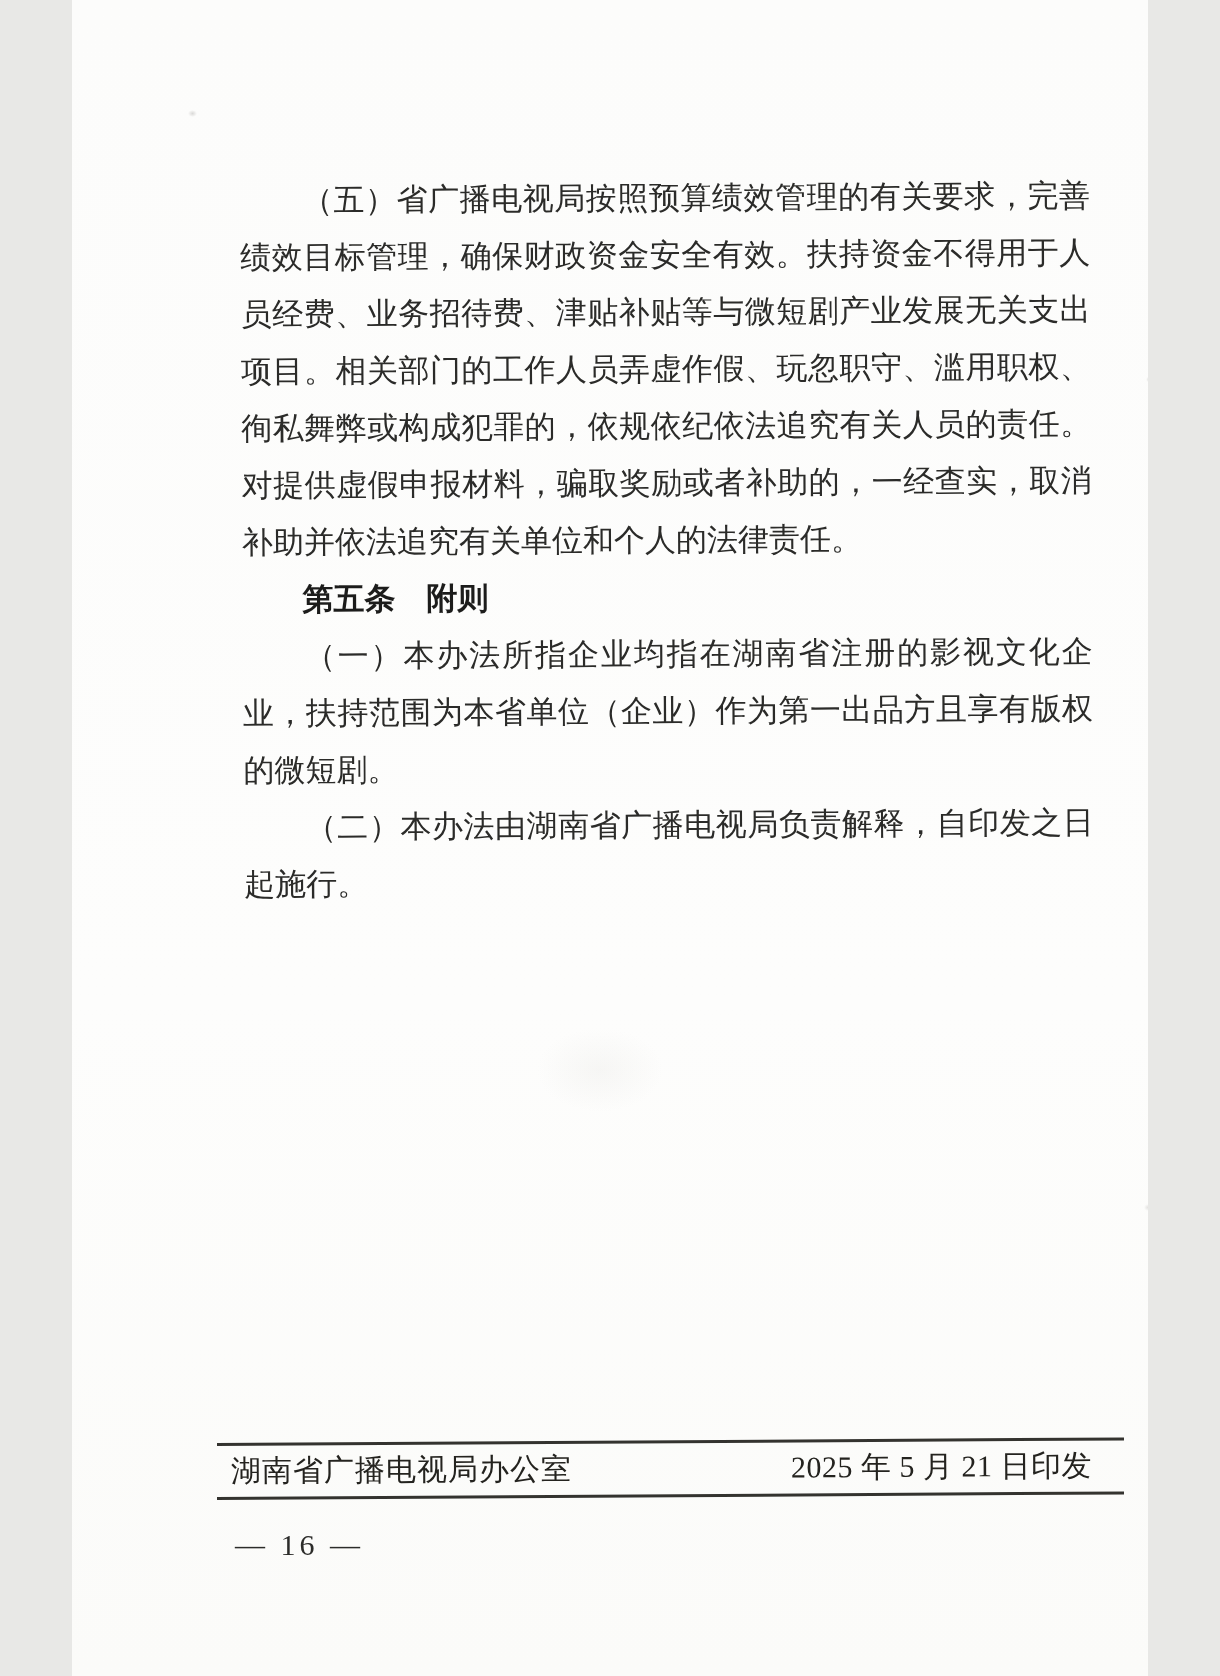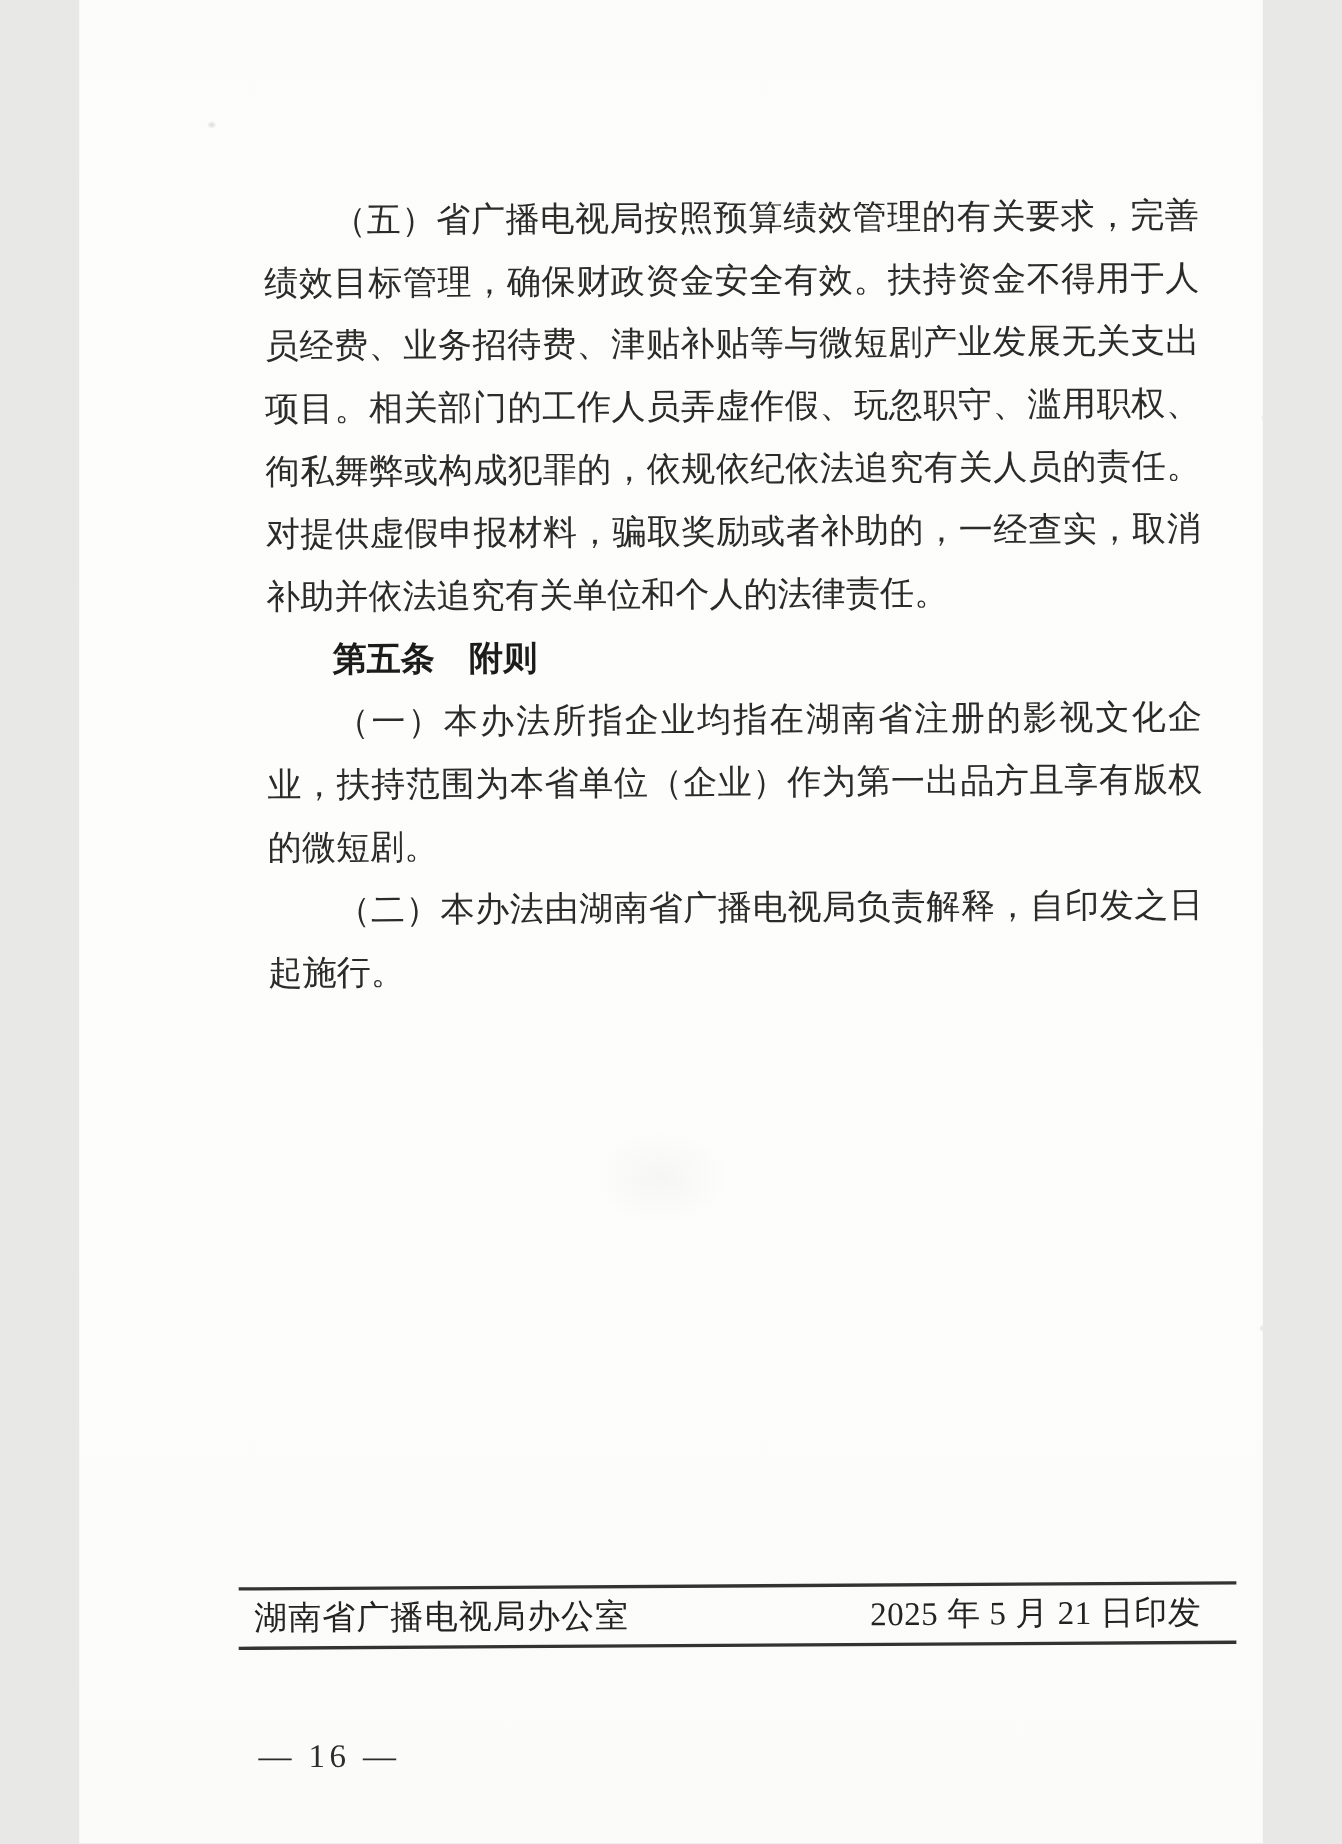--- a/index.html
+++ b/index.html
@@ -82,21 +82,21 @@
     transform: rotate(-0.35deg);
     transform-origin: left center;
   }
   .footer-issuer { letter-spacing: 1px; }
   .footer-date { letter-spacing: 0.5px; }
 
   
   .page-number {
     position: absolute;
     left: 163px;
-    top: 1580px;
+    top: 1528px;
     font-size: 30px;
     letter-spacing: 4px;
     color: #2c2c2a;
   }
 
   
   .speck {
     position: absolute;
     border-radius: 50%;
   }

